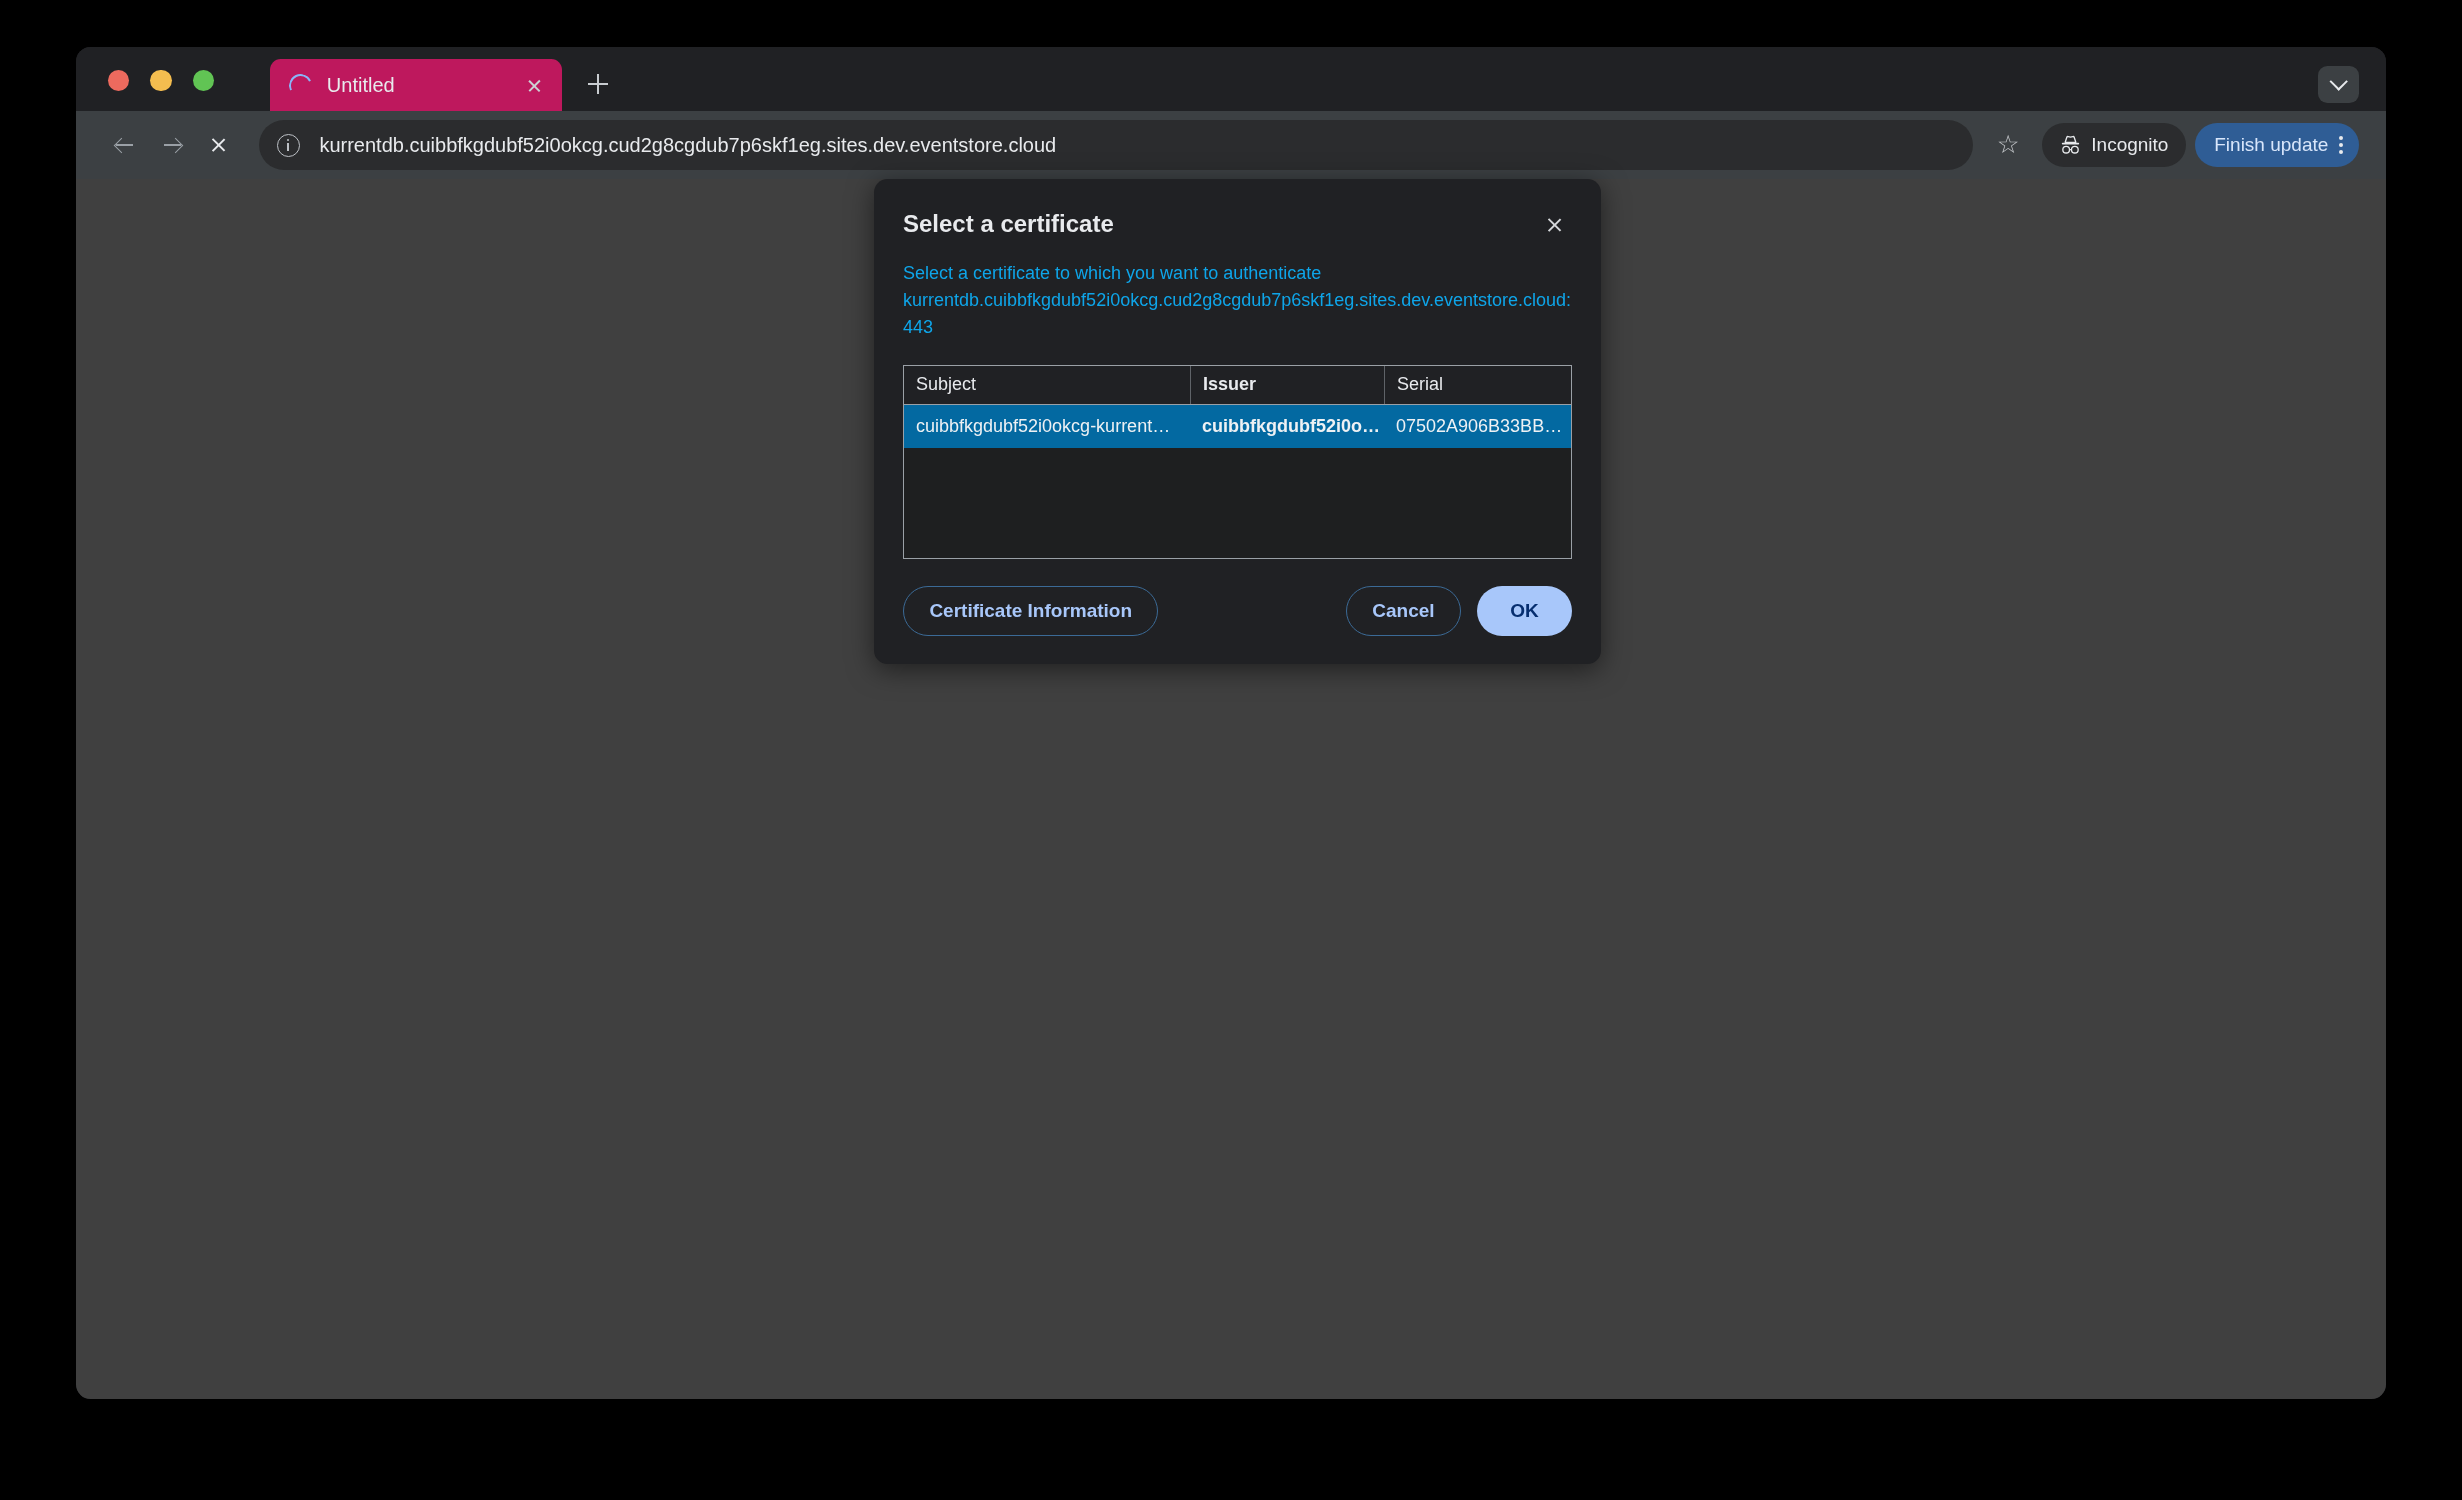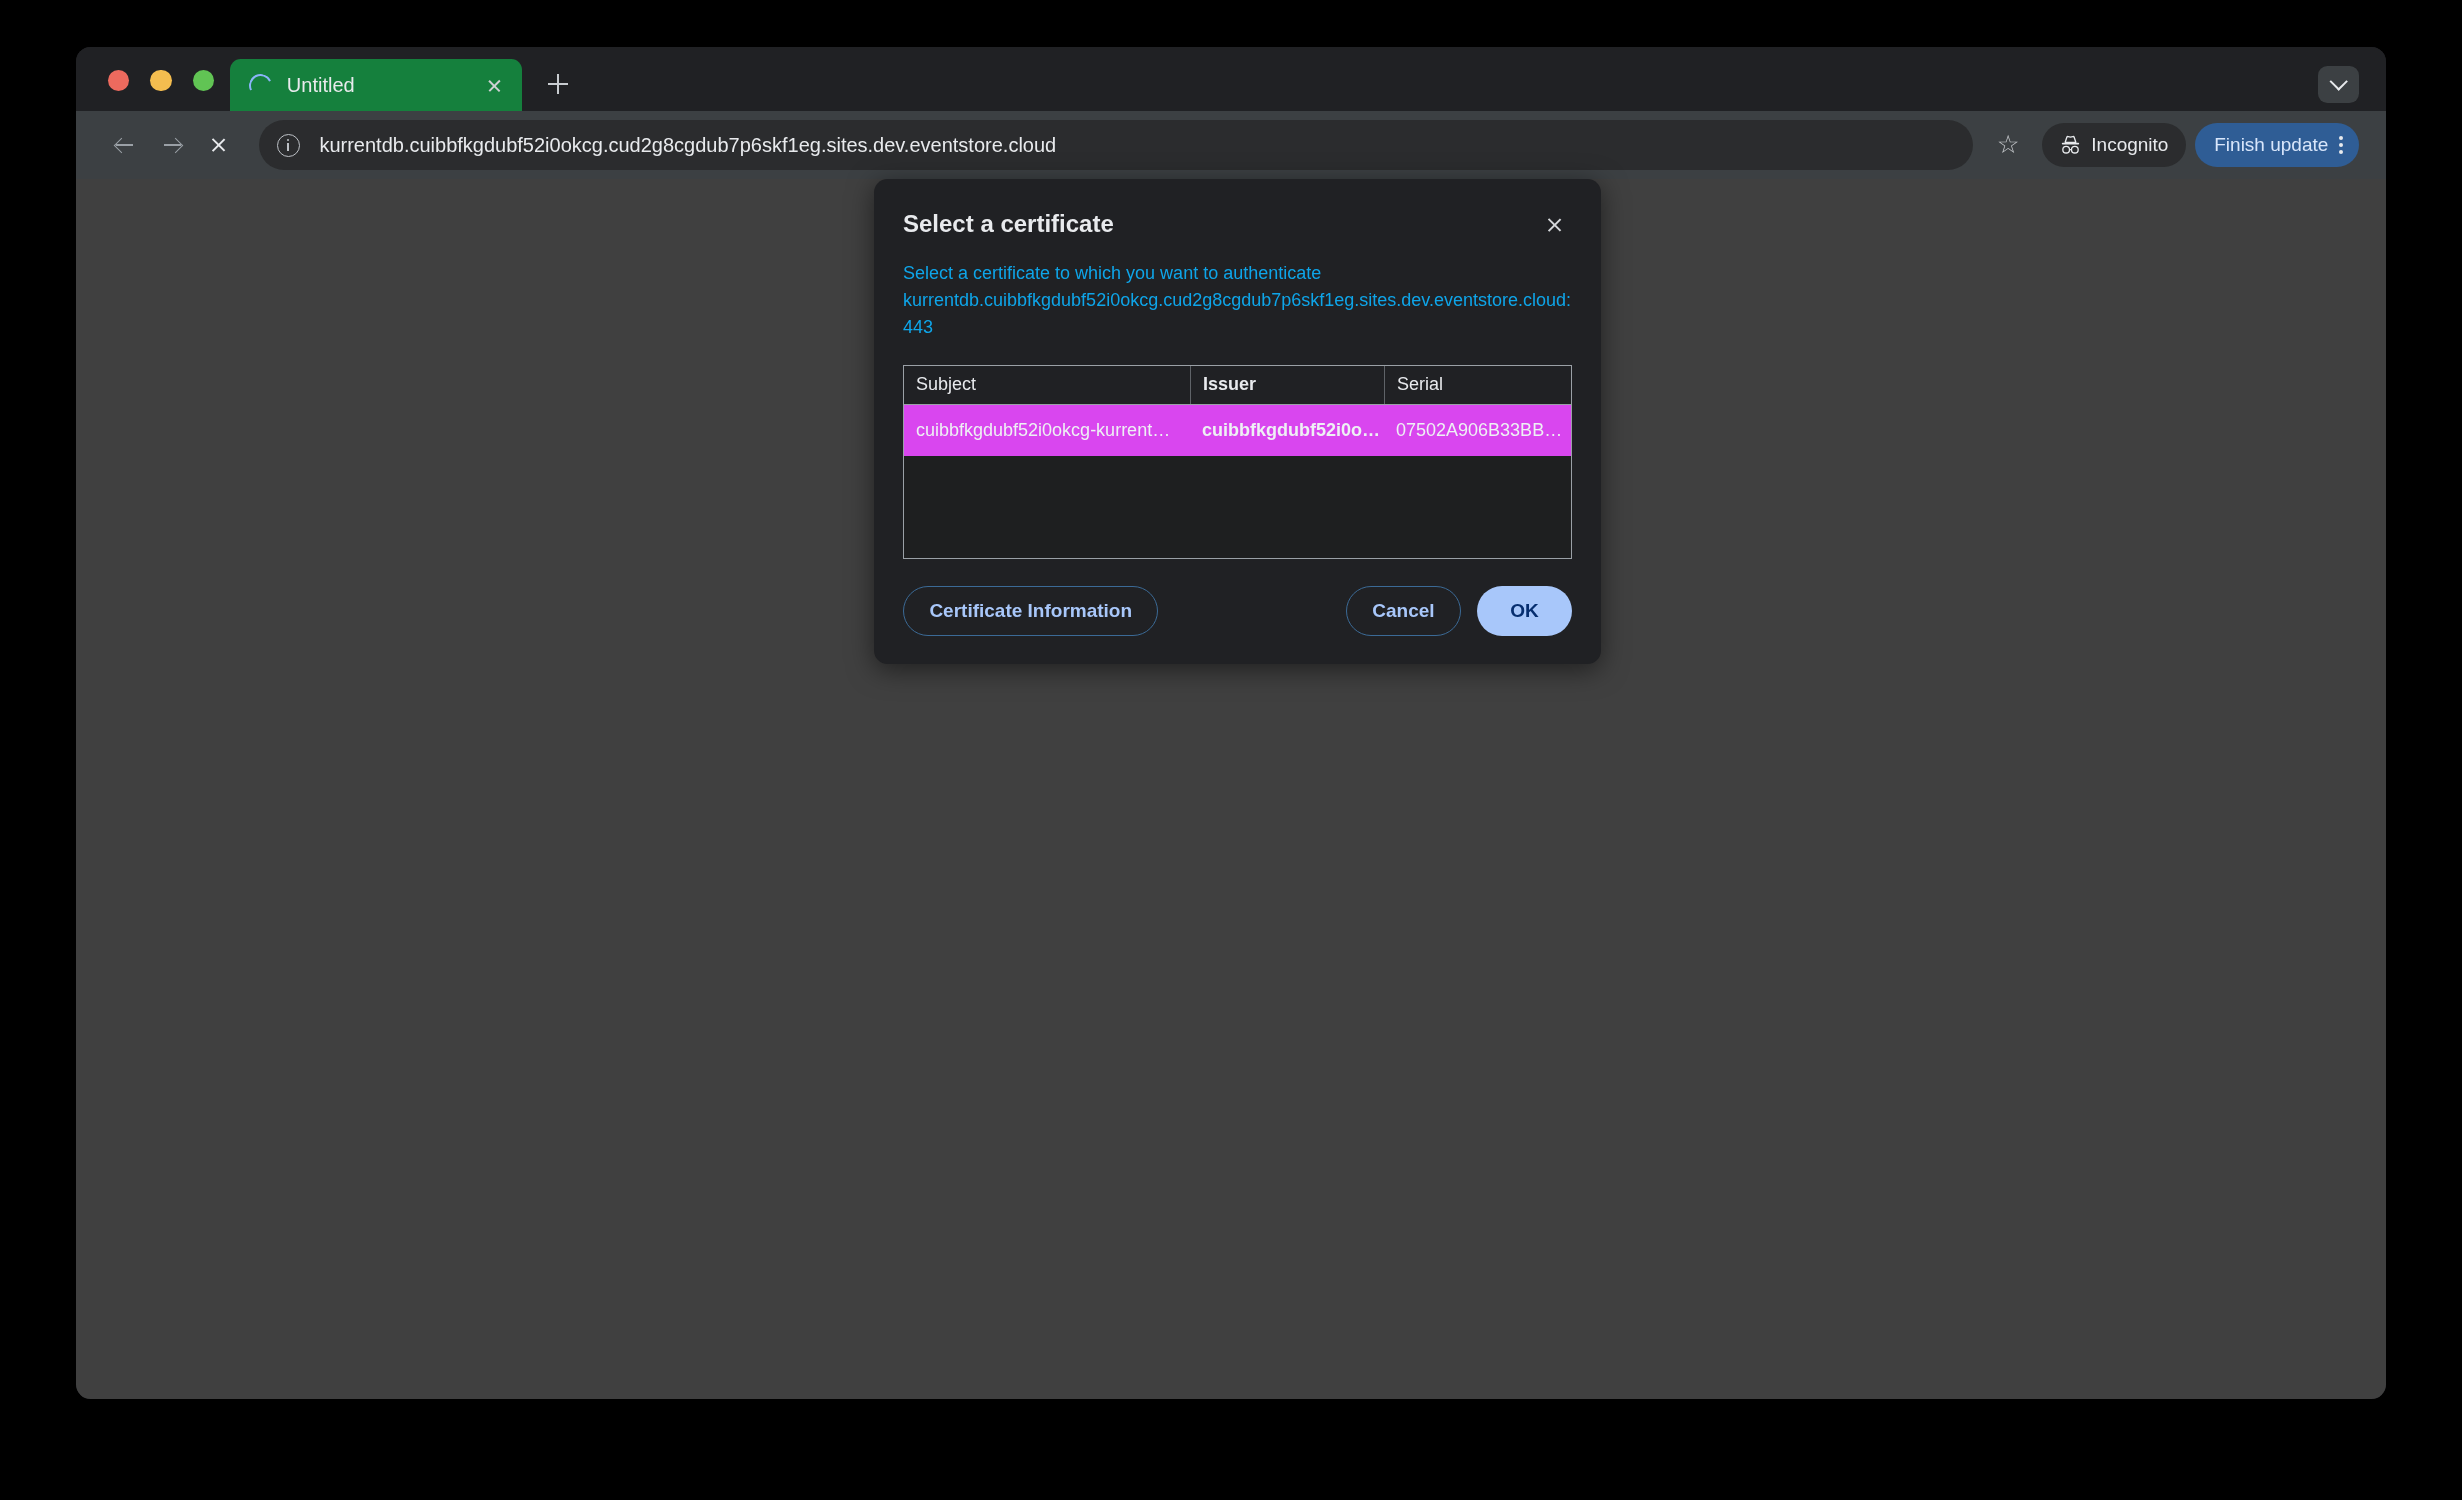--- a/index.html
+++ b/index.html
@@ -46,24 +46,24 @@
     width: 21.4px; height: 21.4px;
     border-radius: 50%;
     display: block;
   }
   #traffic-close  { background: #ed6a5e; }
   #traffic-min    { background: #f4bd4f; }
   #traffic-max    { background: #61c454; }
 
   #tab-active {
     position: relative;
-    margin-left: 16px;
+    margin-left: 56px;
     width: 292px;
     height: 52px;
-    background: #15803d;
+    background: #be185d;
     border-radius: 10.7px 10.7px 0 0;
     display: flex;
     align-items: center;
     padding: 0 13.4px 0 19px;
   }
 
   #tab-spinner {
     width: 23px; height: 23px;
     flex: 0 0 23px;
     border: 2.7px solid transparent;
@@ -373,22 +373,22 @@
     height: 100%;
     display: flex;
     align-items: center;
   }
   .th + .th { border-left: 1.3px solid #5f6368; }
 
   #table-body { flex: 1; }
 
   #table-row-selected {
     display: flex;
-    height: 51px;
-    background: #d946ef;
+    height: 43px;
+    background: #0369a1;
     align-items: center;
   }
   .td {
     color: #eef1f4;
     font-size: 18px;
     padding-left: 12px;
     white-space: nowrap;
     overflow: hidden;
     text-overflow: ellipsis;
   }

